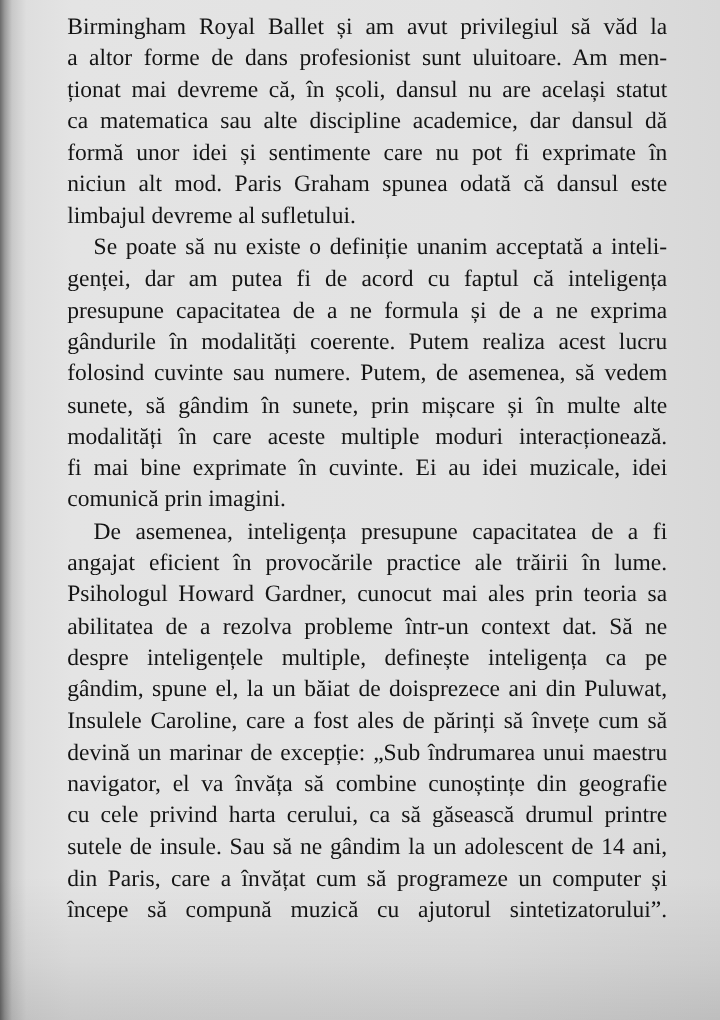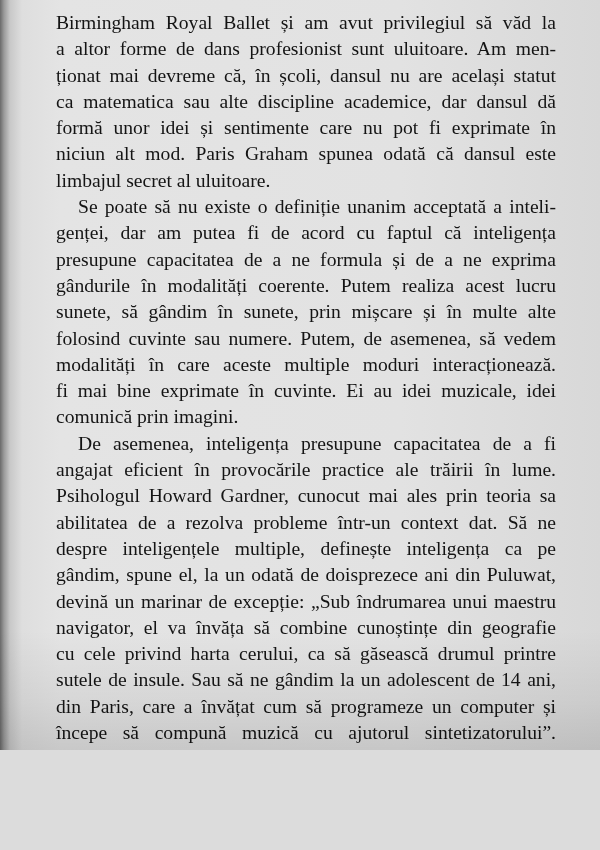--- a/index.html
+++ b/index.html
@@ -10,21 +10,21 @@
       width: 600px;
       height: 850px;
       overflow: hidden;
       position: relative;
       background: #dcdcdc;
       font-family: "DejaVu Serif", "Liberation Serif", serif;
     }
     .page {
       position: absolute;
       left: 0; top: 0;
-      width: 600px; height: 750px;
+      width: 600px; height: 850px;
       background:
         linear-gradient(to right, #6a6a6a 0px, #9a9a9a 4px, #c8c8c8 10px, #dedede 22px, #e4e4e4 60px, #e2e2e2 400px, #d8d8d8 600px);
     }
     .page::after {
       content: "";
       position: absolute;
       left: 0; right: 0; bottom: 0; height: 120px;
       background: linear-gradient(to bottom, rgba(0,0,0,0) 0%, rgba(0,0,0,0.06) 60%, rgba(0,0,0,0.12) 100%);
       pointer-events: none;
     }
@@ -61,42 +61,43 @@
 <div class="page">
   <div class="text-block">
 
     <div>
       <span class="line">Birmingham Royal Ballet și am avut privilegiul să văd la</span>
       <span class="line">a altor forme de dans profesionist sunt uluitoare. Am men-</span>
       <span class="line">ționat mai devreme că, în școli, dansul nu are același statut</span>
       <span class="line">ca matematica sau alte discipline academice, dar dansul dă</span>
       <span class="line">formă unor idei și sentimente care nu pot fi exprimate în</span>
       <span class="line">niciun alt mod. Paris Graham spunea odată că dansul este</span>
-      <span class="line last">limbajul secret al uluitoare.</span>
+      <span class="line last">limbajul devreme al sufletului.</span>
     </div>
 
     <div>
       <span class="line para-gap-indent">Se poate să nu existe o definiție unanim acceptată a inteli-</span>
       <span class="line">genței, dar am putea fi de acord cu faptul că inteligența</span>
       <span class="line">presupune capacitatea de a ne formula și de a ne exprima</span>
       <span class="line">gândurile în modalități coerente. Putem realiza acest lucru</span>
+      <span class="line">folosind cuvinte sau numere. Putem, de asemenea, să vedem</span>
       <span class="line">sunete, să gândim în sunete, prin mișcare și în multe alte</span>
-      <span class="line">folosind cuvinte sau numere. Putem, de asemenea, să vedem</span>
       <span class="line">modalități în care aceste multiple moduri interacționează.</span>
       <span class="line">fi mai bine exprimate în cuvinte. Ei au idei muzicale, idei</span>
       <span class="line last">comunică prin imagini.</span>
     </div>
 
     <div>
       <span class="line para-gap-indent">De asemenea, inteligența presupune capacitatea de a fi</span>
       <span class="line">angajat eficient în provocările practice ale trăirii în lume.</span>
       <span class="line">Psihologul Howard Gardner, cunocut mai ales prin teoria sa</span>
       <span class="line">abilitatea de a rezolva probleme într-un context dat. Să ne</span>
       <span class="line">despre inteligențele multiple, definește inteligența ca pe</span>
-      <span class="line">gândim, spune el, la un odată de doisprezece ani din Puluwat,</span>
+      <span class="line">gândim, spune el, la un băiat de doisprezece ani din Puluwat,</span>
+      <span class="line">Insulele Caroline, care a fost ales de părinți să învețe cum să</span>
       <span class="line">devină un marinar de excepție: „Sub îndrumarea unui maestru</span>
       <span class="line">navigator, el va învăța să combine cunoștințe din geografie</span>
       <span class="line">cu cele privind harta cerului, ca să găsească drumul printre</span>
       <span class="line">sutele de insule. Sau să ne gândim la un adolescent de 14 ani,</span>
       <span class="line">din Paris, care a învățat cum să programeze un computer și</span>
       <span class="line">începe să compună muzică cu ajutorul sintetizatorului”.</span>
     </div>
 
   </div>
 </div>

